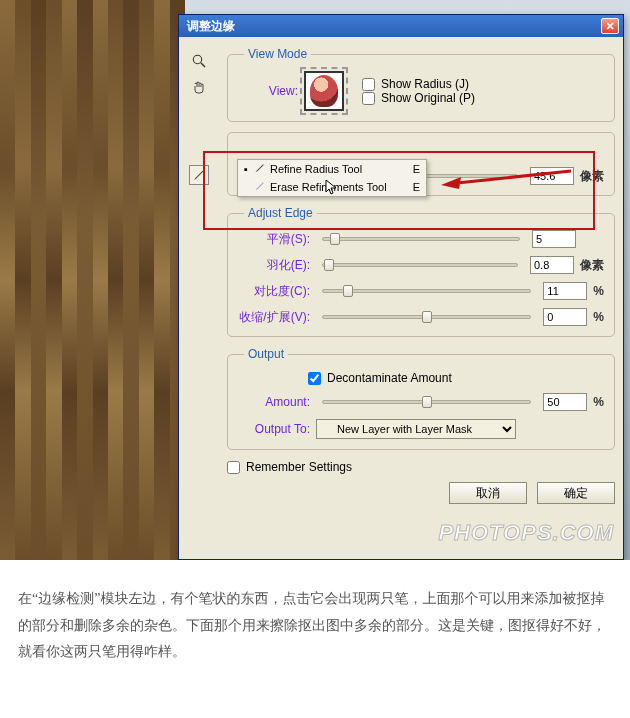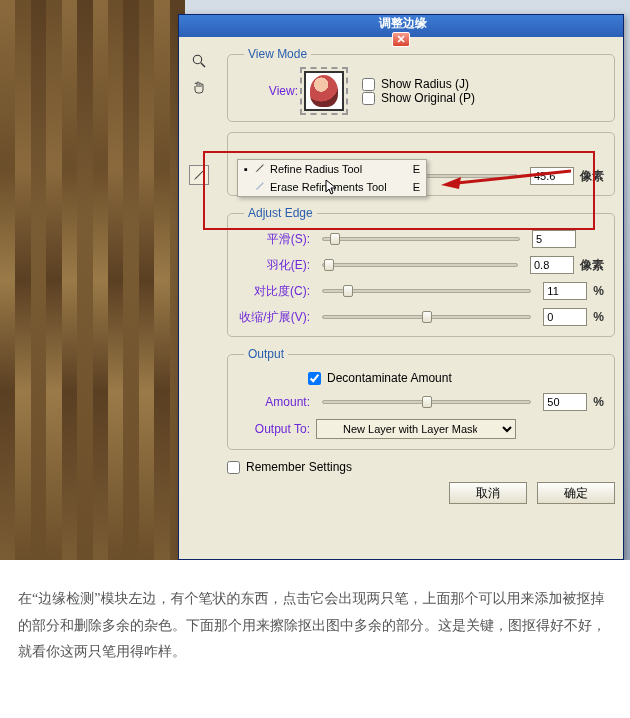--- a/index.html
+++ b/index.html
@@ -38,21 +38,20 @@
   }
   .titlebar {
     height: 22px;
     background: linear-gradient(180deg, #3c7cd6 0%, #2c5fb6 100%);
     display: flex;
     align-items: center;
     padding: 0 4px;
     color: #fff;
     font-size: 12px;
     font-weight: bold;
-    flex-direction: column;
   }
   .titlebar .title { flex: 1; padding-left: 4px; }
   .close-btn {
     width: 18px; height: 16px;
     background: linear-gradient(180deg, #f89a8c 0%, #d94530 100%);
     border: 1px solid #fff;
     border-radius: 2px;
     color: #fff;
     font-weight: bold;
     font-size: 11px;
@@ -189,21 +188,21 @@
     width: 392px; height: 79px;
     border: 2px solid #c01414;
     z-index: 3;
     pointer-events: none;
   }
   select.output-sel {
     width: 200px; height: 20px;
     border: 1px solid #8e8b78;
     background: #f4f0df;
     font-size: 11px;
-    padding: 0 22px;
+    padding: 0 16px;
   }
   .button-row {
     display: flex;
     justify-content: flex-end;
     gap: 10px;
     margin-top: 6px;
   }
   .btn {
     width: 78px; height: 22px;
     border: 1px solid #8e8b78;
@@ -409,15 +408,16 @@
         <path d="M1 1 L1 13 L4 10 L6 15 L8 14 L6 9 L11 9 Z" fill="#fff" stroke="#000" stroke-width="1"></path>
       </svg>
 
       <svg class="arrow" viewBox="0 0 130 24">
         <line x1="130" y1="6" x2="16" y2="18" stroke="#c01414" stroke-width="3"></line>
         <polygon points="0,20 20,12 18,24" fill="#c01414"></polygon>
       </svg>
     </div>
   </div>
 
+  <div class="watermark">PHOTOPS.COM</div>
 </div>
 
 <div class="caption">在“边缘检测”模块左边，有个笔状的东西，点击它会出现两只笔，上面那个可以用来添加被抠掉的部分和删除多余的杂色。下面那个用来擦除抠出图中多余的部分。这是关键，图抠得好不好，就看你这两只笔用得咋样。</div>
 
 </body></html>

